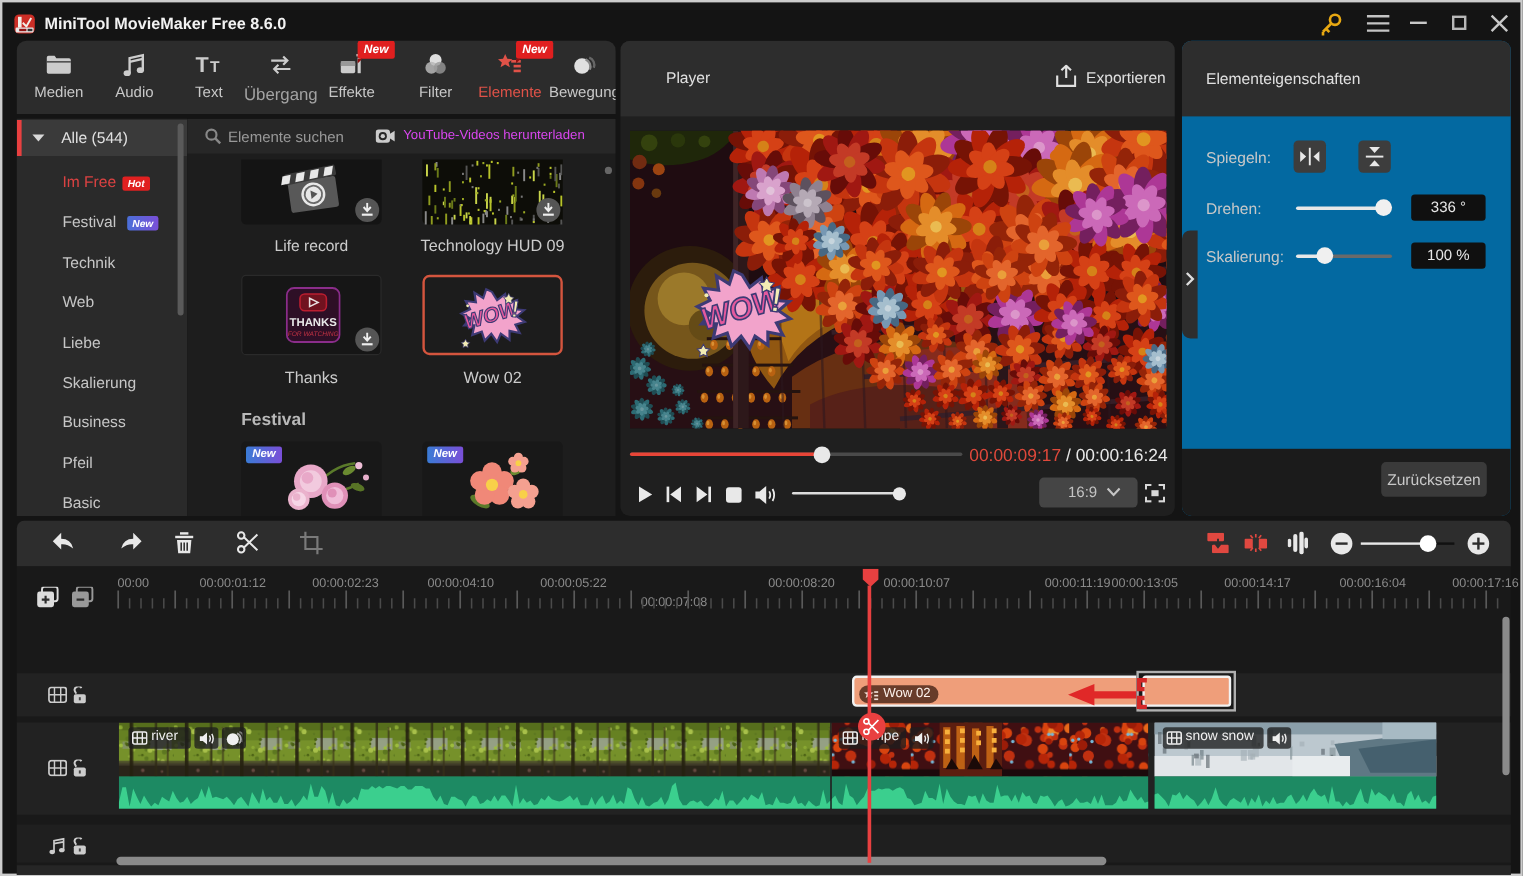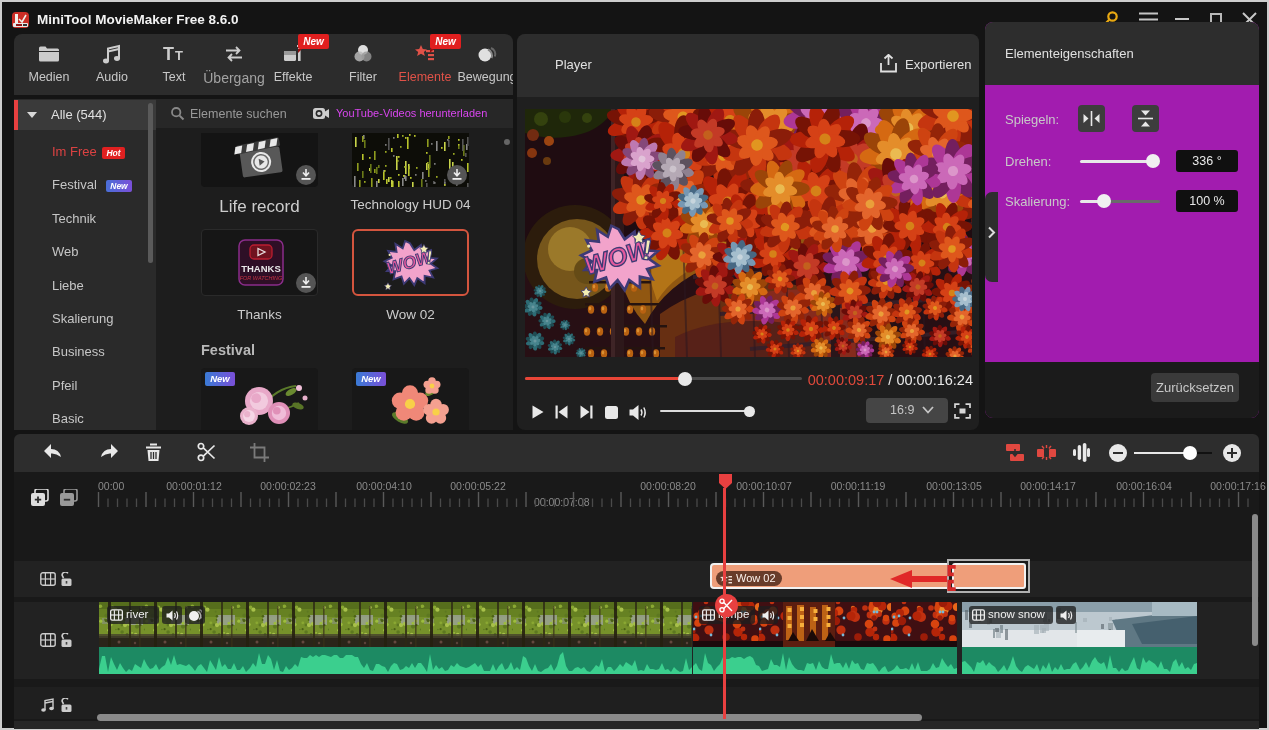--- a/index.html
+++ b/index.html
@@ -145,21 +145,21 @@
           <circle cx="30" cy="29" r="8" fill="#6a6a6a"></circle>
           <circle cx="30" cy="29" r="6.5" fill="#e8e8e8"></circle>
           <path d="M28 25.5 L33.5 29 L28 32.5 Z" fill="#555"></path>
         </g>
       </svg>
 <div class="abs" style="left:140px;top:66px;width:20px;height:20px;background:#555;border-radius:50%;"></div>
       <svg class="abs" style="left:145px;top:70px;" width="10" height="12" viewBox="0 0 10 12">
         <path d="M5 0 L5 6 M2 3.5 L5 6.8 L8 3.5" stroke="#eee" stroke-width="1.6" fill="none"></path>
         <rect x="0.5" y="9" width="9" height="1.8" fill="#eee"></rect>
       </svg>
-<div class="abs" style="left:45px;top:98px;width:117px;text-align:center;font-size:17px;color:#ccc;white-space:nowrap;">Life record</div>
+<div class="abs" style="left:45px;top:98px;width:117px;text-align:center;font-size:13px;color:#ccc;white-space:nowrap;">Life record</div>
 <div class="abs" style="left:196px;top:34px;width:117px;height:54px;background:#0d0d08;border-radius:0 0 4px 4px;overflow:hidden;" id="tech"></div>
 <svg class="abs" style="left:196px;top:34px;" width="117" height="54" viewBox="0 0 117 54">
         <rect x="53" y="28" width="1.6" height="13" fill="#c8d44a"></rect>
         <rect x="53" y="43" width="1.6" height="5" fill="#888"></rect>
         <rect x="56" y="31" width="1.6" height="5" fill="#c8d44a"></rect>
         <rect x="36" y="5" width="1.6" height="12" fill="#555"></rect>
         <rect x="74" y="30" width="1.6" height="7" fill="#c8d44a"></rect>
         <rect x="76" y="31" width="1.6" height="5" fill="#b8c42a"></rect>
         <rect x="96" y="3" width="1.6" height="3" fill="#8f9c1f"></rect>
         <rect x="70" y="39" width="1.6" height="7" fill="#888"></rect>
@@ -254,21 +254,21 @@
         <rect x="41" y="4" width="1.6" height="1.8" fill="#777"></rect>
         <rect x="41" y="22" width="1.6" height="1.8" fill="#777"></rect>
         <rect x="57" y="1" width="1.6" height="1.8" fill="#b8c42a"></rect>
         <rect x="50" y="2" width="1.6" height="1.8" fill="#99a822"></rect>
       </svg>
 <div class="abs" style="left:291px;top:66px;width:20px;height:20px;background:#555;border-radius:50%;"></div>
       <svg class="abs" style="left:296px;top:70px;" width="10" height="12" viewBox="0 0 10 12">
         <path d="M5 0 L5 6 M2 3.5 L5 6.8 L8 3.5" stroke="#eee" stroke-width="1.6" fill="none"></path>
         <rect x="0.5" y="9" width="9" height="1.8" fill="#eee"></rect>
       </svg>
-<div class="abs" style="left:186px;top:98px;width:137px;text-align:center;font-size:13.5px;color:#ccc;white-space:nowrap;">Technology HUD 04</div>
+<div class="abs" style="left:186px;top:98px;width:137px;text-align:center;font-size:13.5px;color:#ccc;white-space:nowrap;">Technology HUD 09</div>
 <div class="abs" style="left:45px;top:130px;width:117px;height:67px;background:#161616;border:1px solid #2a2a2a;border-radius:4px;"></div>
 <svg class="abs" style="left:82px;top:140px;" width="46" height="47" viewBox="0 0 46 47">
 <rect x="1" y="1" width="44" height="45" rx="6" fill="#2e0f26" stroke="#8a2d8a" stroke-width="1.5"></rect>
 <rect x="12" y="6" width="22" height="14" rx="4" fill="#70121f" stroke="#bb1e30" stroke-width="1.3"></rect>
 <path d="M20 9.5 L27 13 L20 16.5 Z" fill="none" stroke="#e8dede" stroke-width="1.3"></path>
 <text x="23" y="33" text-anchor="middle" font-size="9.5" font-weight="bold" fill="#e8e8e8" font-family="Liberation Sans,sans-serif">THANKS</text>
 <text x="23" y="41" text-anchor="middle" font-size="5.5" font-style="italic" fill="#c43344" font-family="Liberation Sans,sans-serif">FOR WATCHING</text>
       </svg>
 <div class="abs" style="left:140px;top:174px;width:20px;height:20px;background:#555;border-radius:50%;"></div>
       <svg class="abs" style="left:145px;top:178px;" width="10" height="12" viewBox="0 0 10 12">
@@ -778,21 +778,21 @@
         <path d="M1 1 L6 6.5 L11 1" stroke="#c4c4c4" stroke-width="1.8" fill="none"></path>
       </svg>
 <svg class="abs" style="left:437px;top:369px;" width="17" height="16" viewBox="0 0 17 16">
         <g stroke="#d8d8d8" stroke-width="1.7" fill="none">
 <path d="M1 5 L1 1.2 L5.5 1.2 M11.5 1.2 L16 1.2 L16 5 M16 11 L16 14.8 L11.5 14.8 M5.5 14.8 L1 14.8 L1 11"></path>
         </g>
         <rect x="5.5" y="5.5" width="6" height="5" fill="#d8d8d8"></rect>
       </svg>
 </div>
 
-<div class="panel" style="left:983px;top:20px;width:274px;height:396px;background:#a21caf;">
+<div class="panel" style="left:983px;top:32px;width:274px;height:396px;background:#0369a1;">
   <div class="phead"></div>
   <div class="abs" style="left:20px;top:24px;color:#e0e0e0;font-size:13px;">Elementeigenschaften</div>
 <div class="abs" style="left:20px;top:90px;font-size:13px;color:#c8c8c8;">Spiegeln:</div>
 <div class="abs" style="left:93px;top:83px;width:27px;height:27px;background:#3d3d3d;border-radius:4px;"></div>
 <svg class="abs" style="left:98px;top:89px;" width="17" height="15" viewBox="0 0 17 15">
         <rect x="7.7" y="0" width="1.6" height="15" fill="#e8e8e8"></rect>
         <path d="M0.5 3 L5.5 7.5 L0.5 12 Z" fill="#e8e8e8"></path>
         <path d="M16.5 3 L11.5 7.5 L16.5 12 Z" fill="#e8e8e8"></path>
       </svg>
 <div class="abs" style="left:147px;top:83px;width:27px;height:27px;background:#3d3d3d;border-radius:4px;"></div>
@@ -884,21 +884,21 @@
 
 <div class="abs" style="left:12px;top:470px;width:1245px;height:257px;background:#191919;">
 <div class="abs" style="left:84px;top:8px;font-size:10.5px;color:#8a8a8a;white-space:nowrap;">00:00</div>
 <div class="abs" style="left:140px;top:8px;width:80px;text-align:center;font-size:10.5px;color:#8a8a8a;white-space:nowrap;">00:00:01:12</div>
 <div class="abs" style="left:234px;top:8px;width:80px;text-align:center;font-size:10.5px;color:#8a8a8a;white-space:nowrap;">00:00:02:23</div>
 <div class="abs" style="left:330px;top:8px;width:80px;text-align:center;font-size:10.5px;color:#8a8a8a;white-space:nowrap;">00:00:04:10</div>
 <div class="abs" style="left:424px;top:8px;width:80px;text-align:center;font-size:10.5px;color:#8a8a8a;white-space:nowrap;">00:00:05:22</div>
 <div class="abs" style="left:520px;top:24px;width:80px;font-size:10.5px;color:#8a8a8a;white-space:nowrap;">00:00:07:08</div>
 <div class="abs" style="left:614px;top:8px;width:80px;text-align:center;font-size:10.5px;color:#8a8a8a;white-space:nowrap;">00:00:08:20</div>
 <div class="abs" style="left:710px;top:8px;width:80px;text-align:center;font-size:10.5px;color:#8a8a8a;white-space:nowrap;">00:00:10:07</div>
-<div class="abs" style="left:804px;top:8px;width:80px;text-align:center;font-size:10.5px;color:#8a8a8a;white-space:nowrap;">00:00:11:19</div>
+<div class="abs" style="left:844px;top:8px;width:80px;text-align:center;font-size:10.5px;color:#8a8a8a;white-space:nowrap;">00:00:11:19</div>
 <div class="abs" style="left:900px;top:8px;width:80px;text-align:center;font-size:10.5px;color:#8a8a8a;white-space:nowrap;">00:00:13:05</div>
 <div class="abs" style="left:994px;top:8px;width:80px;text-align:center;font-size:10.5px;color:#8a8a8a;white-space:nowrap;">00:00:14:17</div>
 <div class="abs" style="left:1090px;top:8px;width:80px;text-align:center;font-size:10.5px;color:#8a8a8a;white-space:nowrap;">00:00:16:04</div>
 <div class="abs" style="left:1184px;top:8px;width:80px;text-align:center;font-size:10.5px;color:#8a8a8a;white-space:nowrap;">00:00:17:16</div>
 <svg class="abs" style="left:0;top:0;" width="1245" height="40" viewBox="0 0 1245 40">
         <line x1="84.5" y1="20" x2="84.5" y2="35" stroke="#5a5a5a" stroke-width="1.4"></line>
         <line x1="94.0" y1="26.5" x2="94.0" y2="35" stroke="#4a4a4a" stroke-width="1.3"></line>
         <line x1="103.5" y1="26.5" x2="103.5" y2="35" stroke="#4a4a4a" stroke-width="1.3"></line>
         <line x1="113.0" y1="26.5" x2="113.0" y2="35" stroke="#4a4a4a" stroke-width="1.3"></line>
         <line x1="122.5" y1="26.5" x2="122.5" y2="35" stroke="#4a4a4a" stroke-width="1.3"></line>

